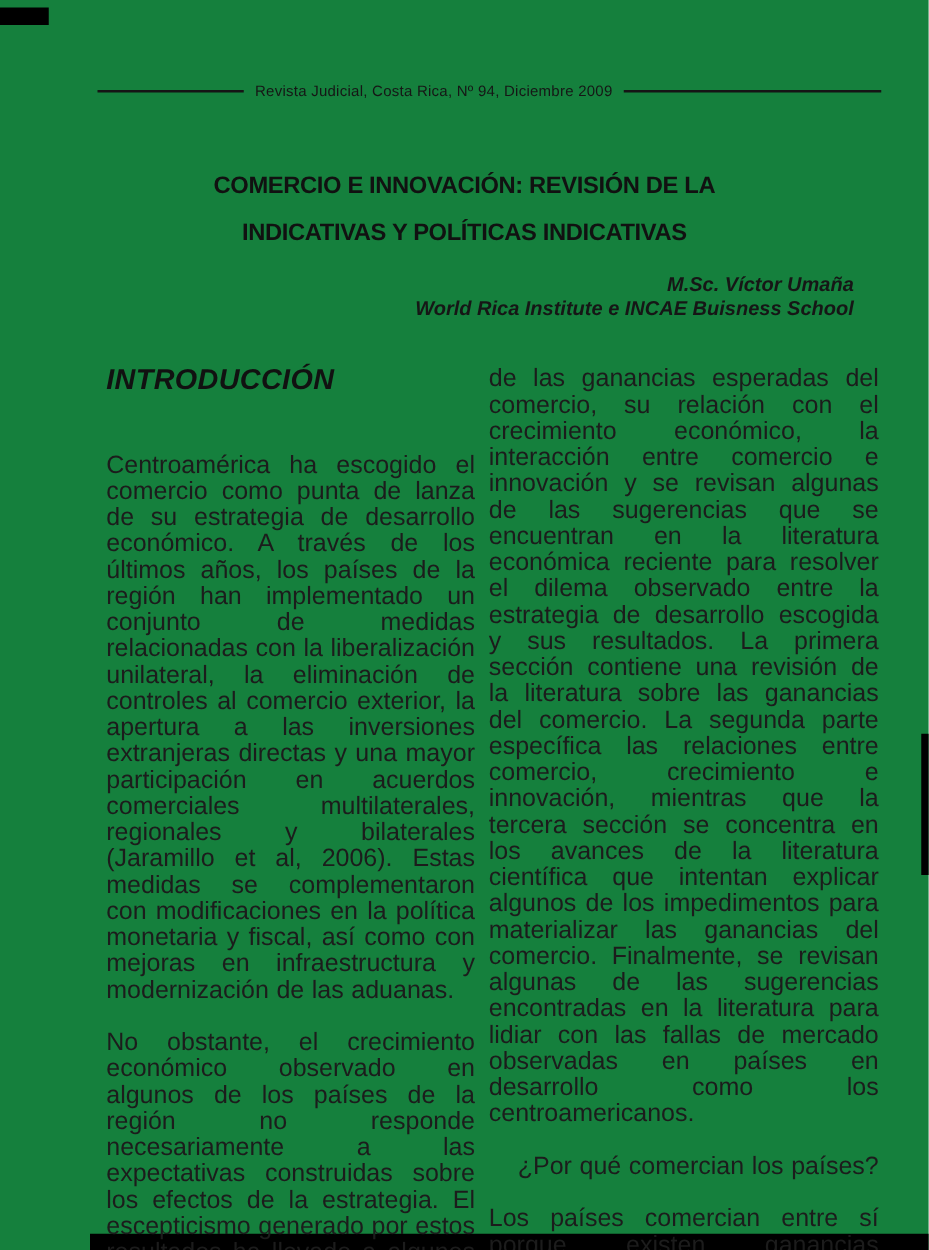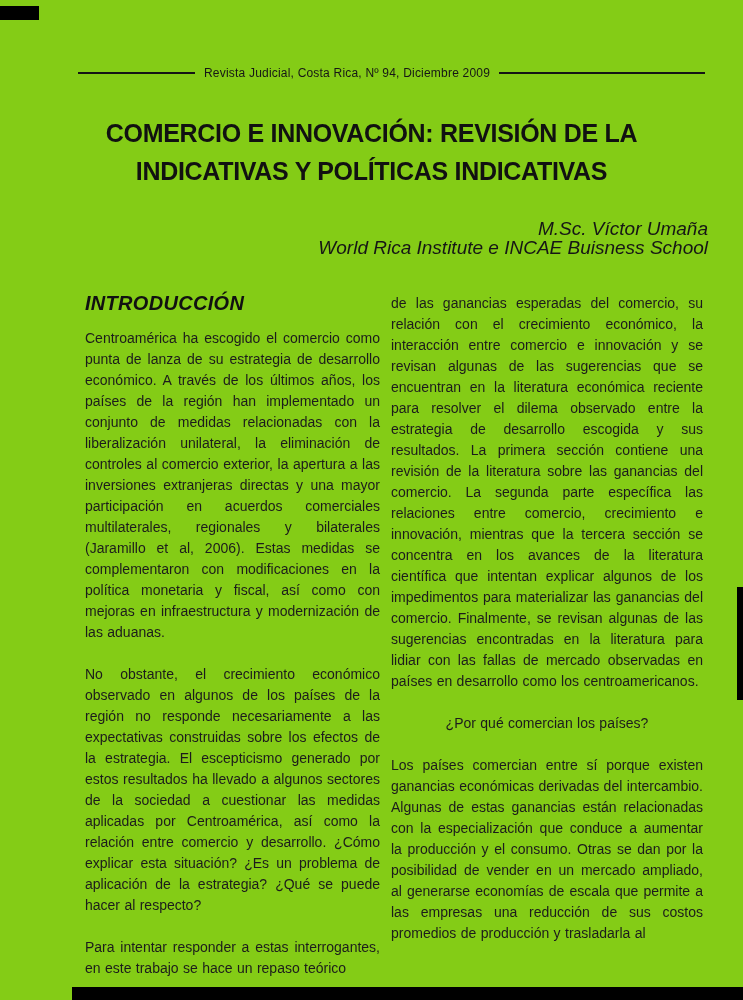--- a/index.html
+++ b/index.html
@@ -12,21 +12,21 @@
     height: 1000px;
     position: relative;
     overflow: hidden;
     font-family: "Liberation Sans", "DejaVu Sans", sans-serif;
     color: #1c1c1c;
     -webkit-font-smoothing: antialiased;
   }
   .page {
     position: absolute;
     inset: 0;
-    background: #84cc16;
+    background: #15803d;
   }
   
   .journal-header {
     position: absolute;
     top: 64px;
     left: 78px;
     width: 627px;
     height: 18px;
     display: flex;
     align-items: center;
@@ -40,73 +40,73 @@
   .journal-header-text {
     font-size: 12px;
     letter-spacing: 0.2px;
     white-space: nowrap;
     padding: 0 9px;
     color: #161616;
   }
   
   .article-title {
     position: absolute;
-    top: 114px;
+    top: 130px;
     left: 60px;
     width: 623px;
     text-align: center;
     font-weight: bold;
-    font-size: 25px;
+    font-size: 19px;
     line-height: 38px;
     letter-spacing: -0.3px;
     color: #111111;
   }
   .article-title .tline { white-space: nowrap; }
   
   .author-block {
     position: absolute;
     top: 219px;
-    right: 35px;
+    right: 60px;
     text-align: right;
     font-style: italic;
-    font-weight: normal;
-    font-size: 19px;
+    font-weight: bold;
+    font-size: 16px;
     line-height: 19px;
     color: #161616;
   }
   
   .columns {
     position: absolute;
     top: 293px;
     left: 85px;
     width: 618px;
     display: flex;
     gap: 11px;
   }
   .col { text-align: justify; }
   .col-left  { flex: 0 0 295px; }
   .col-right { flex: 1 1 auto; }
   .section-heading {
     font-weight: bold;
     font-style: italic;
-    font-size: 20px;
+    font-size: 23px;
     letter-spacing: 0.3px;
     line-height: 21px;
-    margin: 0 0 14px 0;
+    margin: 0 0 48px 0;
     text-align: left;
     color: #111111;
   }
   .para {
-    font-size: 14px;
+    font-size: 20px;
     line-height: 21px;
     margin: 0 0 21px 0;
     word-spacing: 0.5px;
   }
   .para:last-child { margin-bottom: 15px; }
-  .subq { text-align: center; }
+  .subq { text-align: right; }
   
   .scan-mark {
     position: absolute;
     background: #000000;
   }
   .scan-mark-topleft  { left: 0;     top: 6px;   width: 39px;  height: 14px; }
   .scan-mark-rightbar { left: 737px; top: 587px; width: 6px;   height: 113px; }
   .scan-mark-bottom   { left: 72px;  top: 987px; width: 671px; height: 13px; }
 </style>
 </head>

